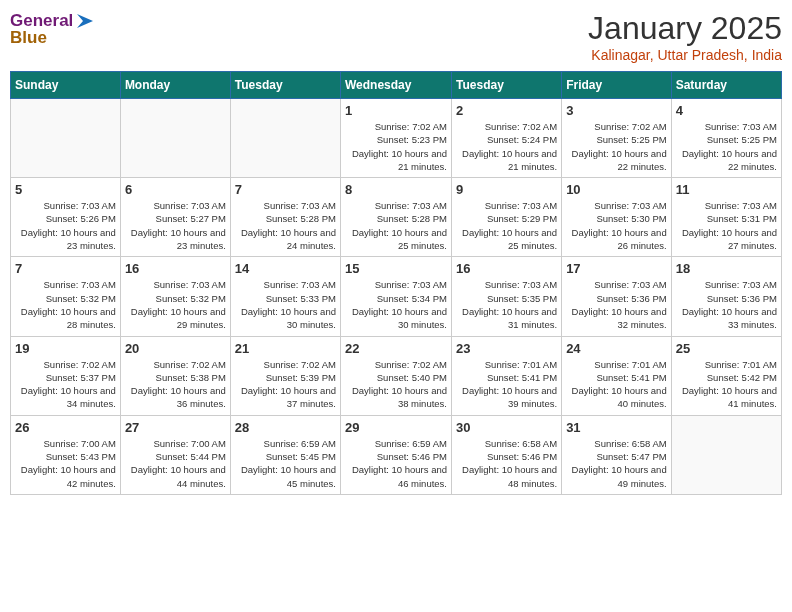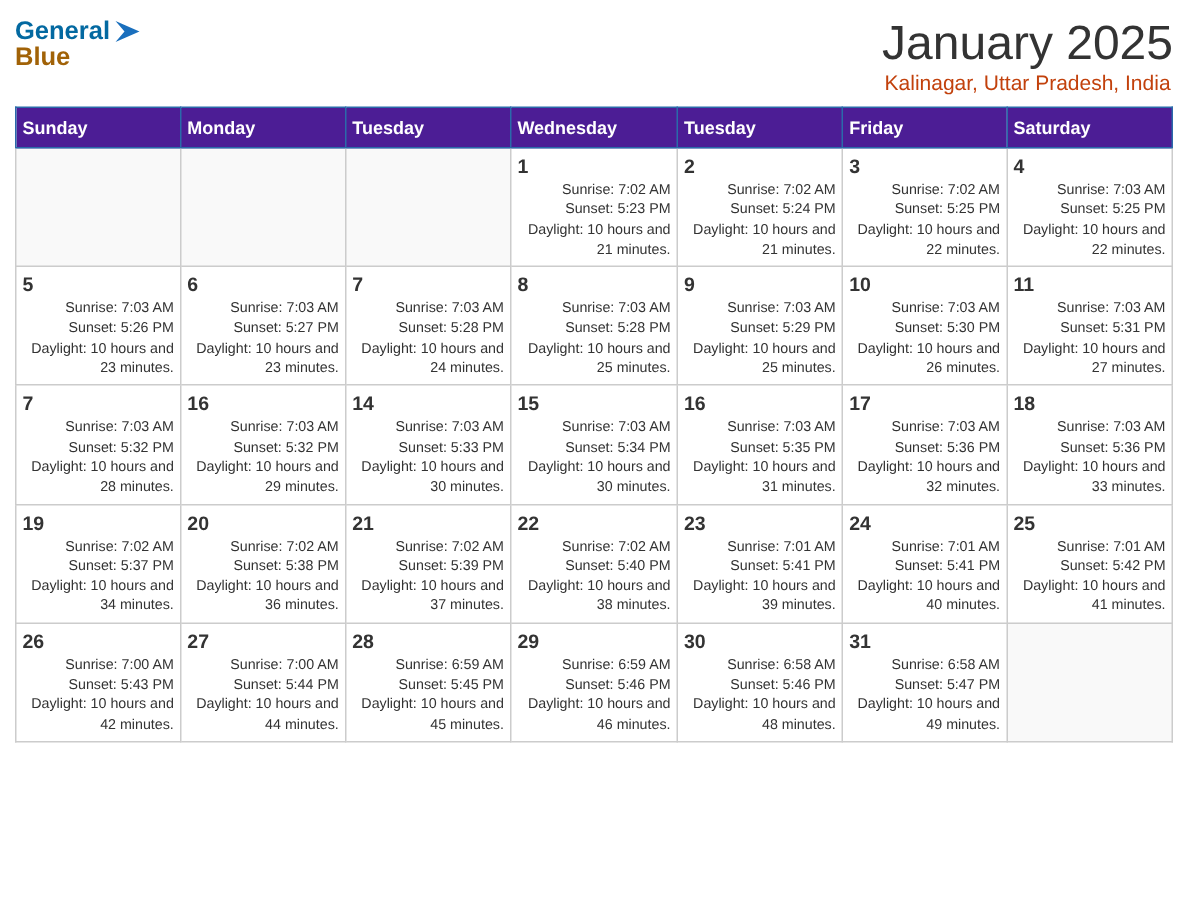--- a/index.html
+++ b/index.html
@@ -15,38 +15,38 @@
       align-items: flex-start;
       justify-content: space-between;
       margin-bottom: 8px;
     }
     .logo {
       display: flex;
       align-items: center;
       gap: 4px;
     }
     .title-section {
-      text-align: center;
+      text-align: right;
     }
     .calendar-title {
       font-size: 32px;
       font-weight: normal;
       color: #333;
     }
     .calendar-subtitle {
       font-size: 14px;
       color: #c2410c;
     }
     .calendar {
       width: 100%;
       border-collapse: collapse;
       border: 1px solid #ccc;
     }
     .calendar th {
-      background-color: #4c1d95;
+      background-color: #0f766e;
       color: #fff;
       font-size: 12px;
       font-weight: bold;
       padding: 6px 4px;
       text-align: left;
       border: 1px solid #2a6aaa;
     }
     .calendar td {
       vertical-align: top;
       width: 113px;
@@ -72,21 +72,21 @@
       text-align: right;
     }
   </style>
 </head>
 <body>
 
 <div class="header">
   <div class="logo">
   <div style="display:flex;flex-direction:column;align-items:flex-start;">
     <div style="display:flex;align-items:center;">
-      <span style="font-size:17px;font-weight:bold;color:#0369a1;">General</span>
+      <span style="font-size:17px;font-weight:bold;color:#701a75;">General</span>
       <svg width="22" height="22" viewBox="0 0 22 22" style="margin-left:2px;">
         <polygon points="2,4 18,11 2,18 8,11" fill="#1a6fbd"></polygon>
       </svg>
     </div>
     <span style="font-size:17px;font-weight:bold;color:#a16207;margin-top:-4px;">Blue</span>
   </div>
 </div>
   <div class="title-section">
     <div class="calendar-title">January 2025</div>
     <div class="calendar-subtitle">Kalinagar, Uttar Pradesh, India</div>

